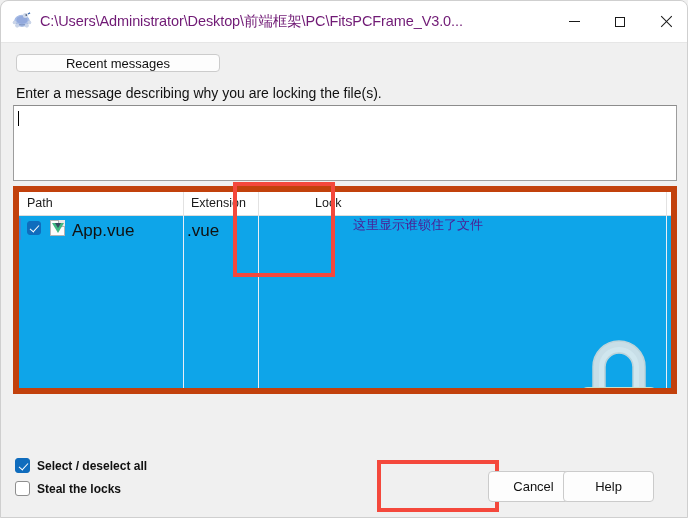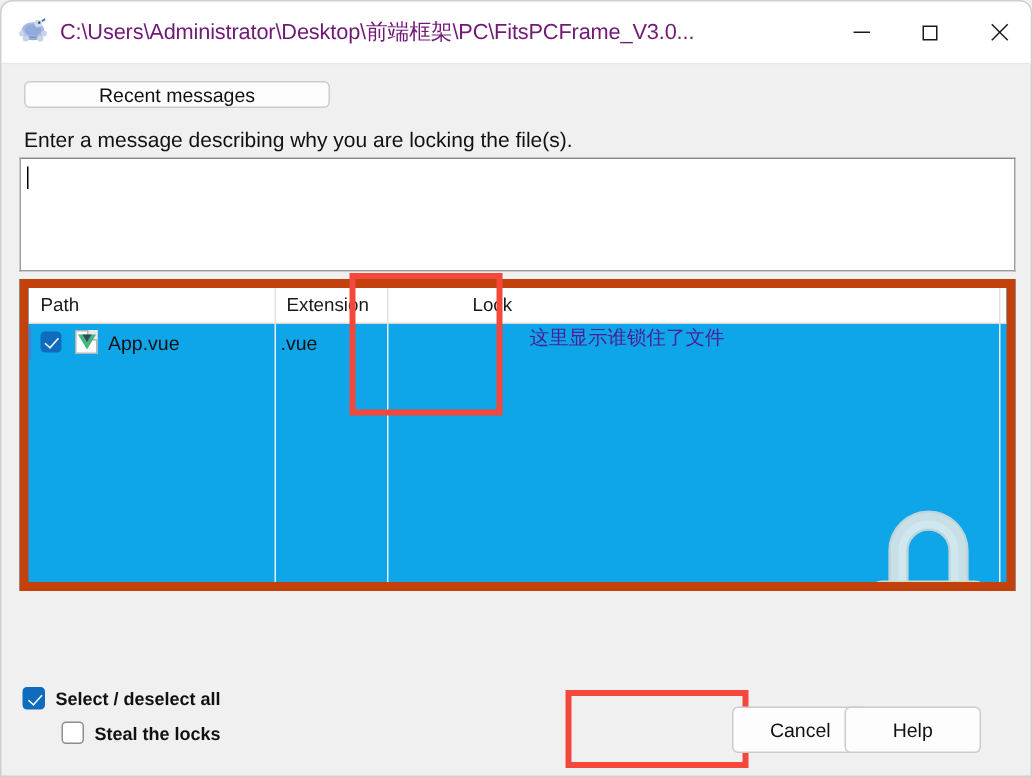--- a/index.html
+++ b/index.html
@@ -177,21 +177,21 @@
   }
   .vue-icon .v2 {
     position: absolute; left: 4px; top: 2px;
     width: 0; height: 0;
     border-left: 3px solid transparent;
     border-right: 3px solid transparent;
     border-top: 5px solid #35495e;
   }
   .cell-text {
     position: absolute;
-    font-size: 13px; color: #111;
+    font-size: 17px; color: #111;
     white-space: nowrap;
   }
 
   
   .lock-wm {
     position: absolute;
     left: 560px; top: 310px;
     width: 104px; height: 128px;
     opacity: 0.85;
     pointer-events: none;
@@ -342,21 +342,21 @@
   </div>
 
   <div class="annot-box lock-col"></div>
   <div class="annot-text">这里显示谁锁住了文件</div>
   <div class="annot-box ok-btn"></div>
 
   <div class="bottom-cb" style="left:14px; top:457px;">
     <span class="cbx checked"></span>
     <span>Select / deselect all</span>
   </div>
-  <div class="bottom-cb" style="left:14px; top:480px;margin-left:26px;">
+  <div class="bottom-cb" style="left:14px; top:480px;">
     <span class="cbx"></span>
     <span>Steal the locks</span>
   </div>
 
   <div class="dlg-btn" style="left:487px; top:470px; width:91px;">
     <span>Cancel</span>
   </div>
   <div class="dlg-btn" style="left:562px; top:470px; width:91px;">
     <span>Help</span>
   </div>

